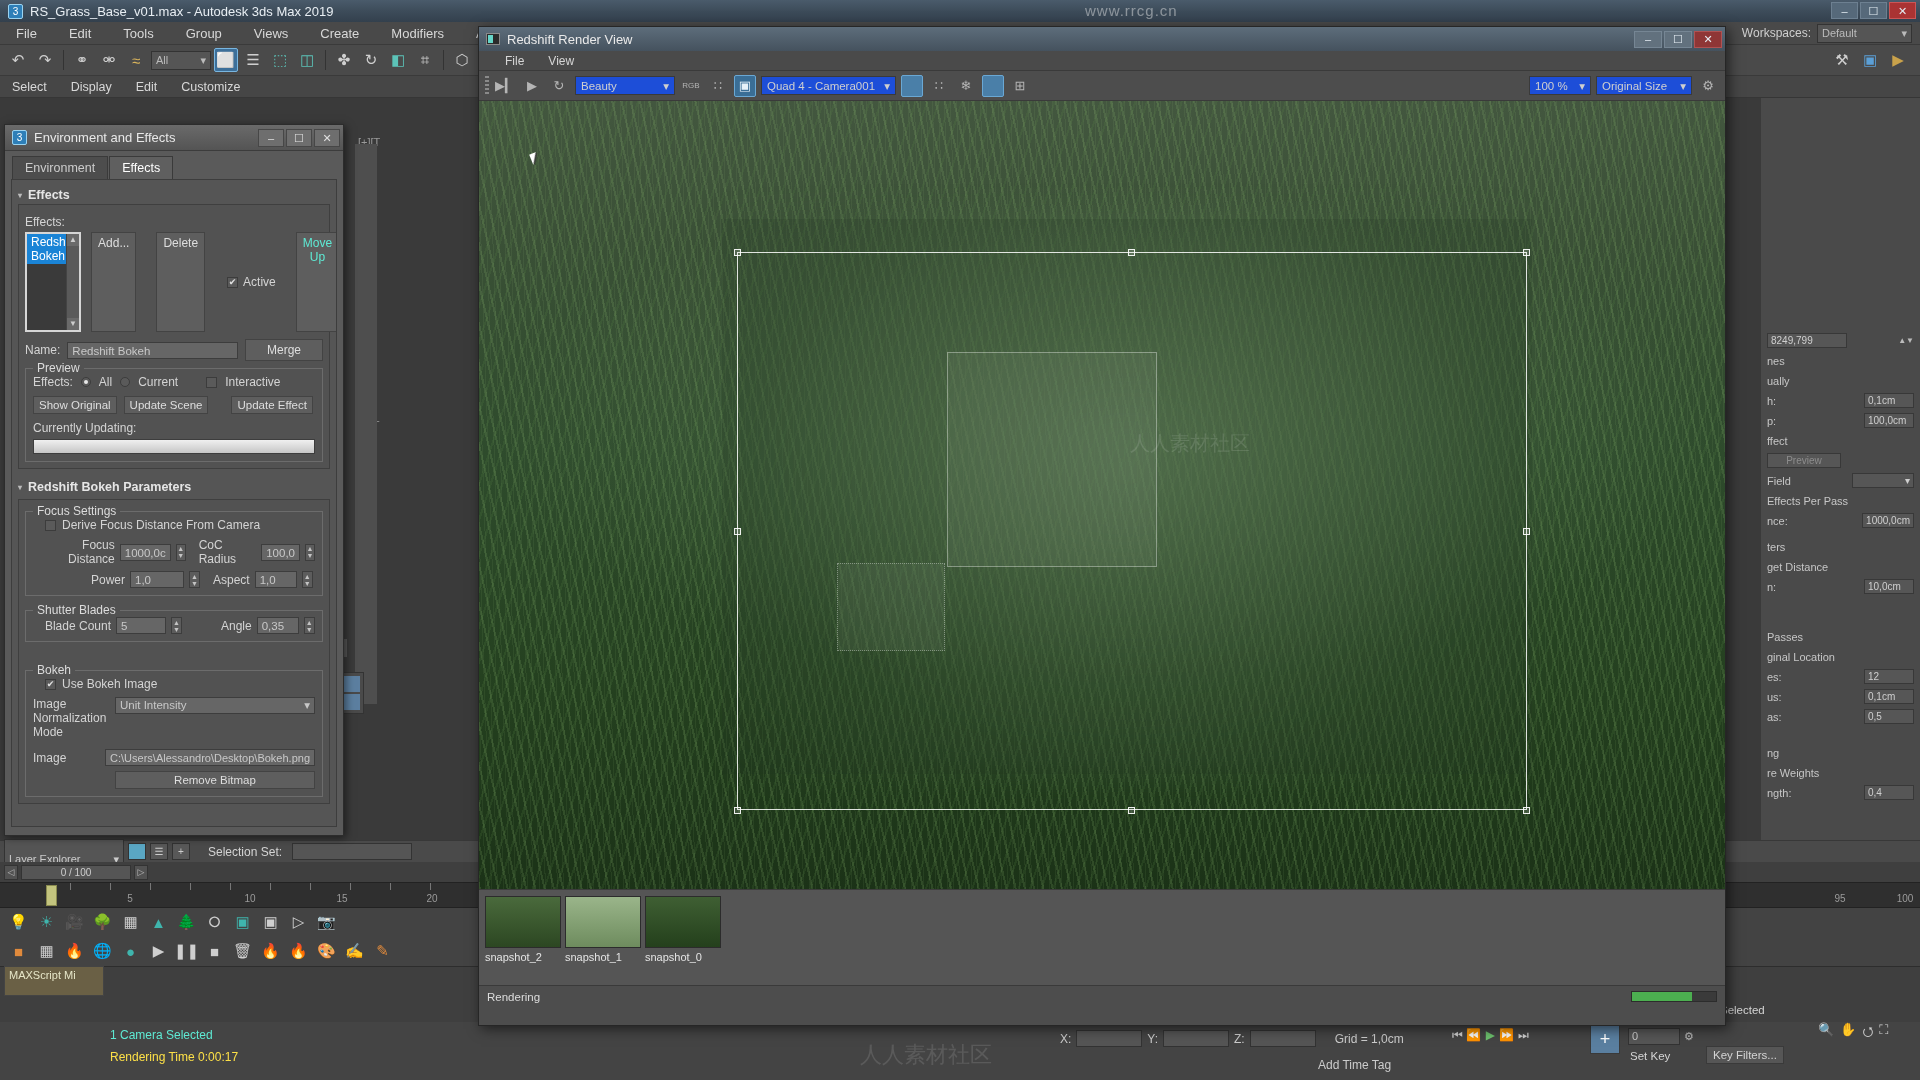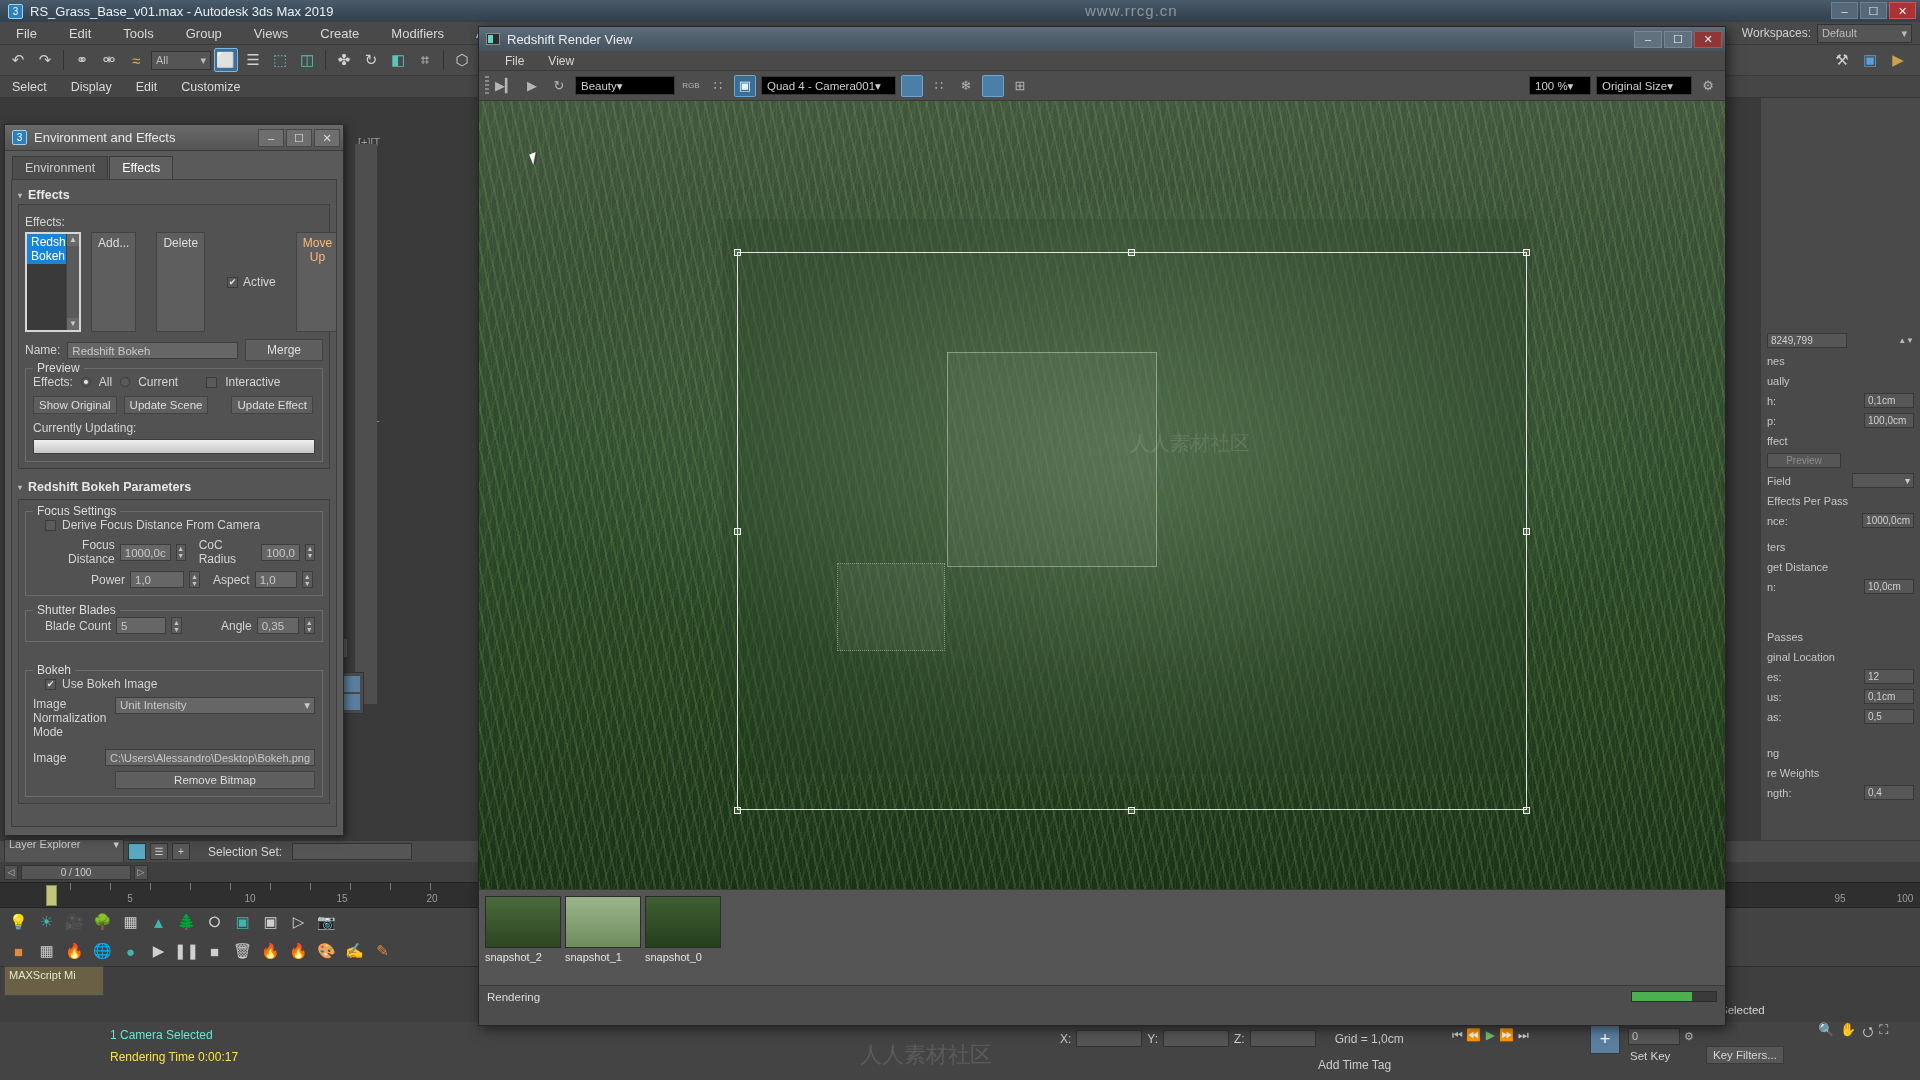--- a/index.html
+++ b/index.html
@@ -84,21 +84,21 @@
     min-width:50px; font-size:10px; color:#cfcfcf; padding:0 3px; line-height:13px; }
 
   
   .layer-bar {
     position:absolute; left:0; top:840px; width:1920px; height:22px;
     background:#4a4a4a; display:flex; align-items:center; gap:4px; padding-left:4px;
     border-top:1px solid #383838;
   }
   .layer-combo { width:120px; height:17px; background:#555; border:1px solid #333;
     font-size:11px; color:#ccc; padding:12px 4px; line-height:15px;
-    display:flex; justify-content:space-between; align-items:flex-end; }
+    display:flex; justify-content:space-between; align-items:flex-start; }
 
   .frame-bar {
     position:absolute; left:0; top:862px; width:1920px; height:20px;
     background:#3f3f3f; display:flex; align-items:center; padding-left:4px; gap:3px;
   }
   .frame-field { width:110px; height:15px; background:#555; border:1px solid #333;
     color:#cdcdcd; font-size:10px; text-align:center; line-height:13px; }
   .arrow-btn { width:14px; height:15px; background:#525252; border:1px solid #333;
     color:#bbb; font-size:9px; text-align:center; line-height:13px; }
 
@@ -184,21 +184,21 @@
   .eff-scroll { position:absolute; right:0; top:0; width:13px; height:100%;
     background:#5a5a5a; border-left:1px solid #444;
     display:flex; flex-direction:column; justify-content:space-between; }
   .eff-scroll i { font-style:normal; font-size:8px; color:#ccc; text-align:center;
     height:12px; line-height:12px; background:#6a6a6a; }
 
   .btn {
     background:#5e5e5e; border:1px solid #434343; color:#dedede;
     font-size:12px; text-align:center; padding:3px 6px;
   }
-  .btn.dim { color:#fdba74; }
+  .btn.dim { color:#5eead4; }
   .btn.small { font-size:11.5px; padding:2px 5px; }
 
   .field {
     background:#666; border:1px solid #3d3d3d; color:#c8c8c8;
     font-size:11.5px; padding:1px 4px; height:17px; line-height:15px;
   }
   .spinner { width:11px; height:17px; background:#5c5c5c; border:1px solid #3d3d3d;
     color:#c4c4c4; font-size:7px; display:flex; flex-direction:column;
     align-items:center; justify-content:center; line-height:7px; }
 
@@ -241,23 +241,23 @@
   .rs-menubar { height:20px; background:#4a4a4a; display:flex; align-items:center;
     padding-left:14px; gap:0; border-bottom:1px solid #3a3a3a; }
   .rs-menubar .mi { padding:0 12px; font-size:12px; color:#d6d6d6; line-height:20px; }
 
   .rs-toolbar { height:30px; background:#4d4d4d; display:flex; align-items:center;
     gap:5px; padding:0 6px; border-bottom:1px solid #3a3a3a; }
   .rs-tb-btn { width:22px; height:22px; display:flex; align-items:center;
     justify-content:center; color:#b5b5b5; font-size:13px;
     border:1px solid transparent; border-radius:2px; }
   .rs-tb-btn.active { background:#3a6e96; border-color:#6aa8d4; color:#e8f2f9; }
-  .rs-combo { height:19px; background:#000000; border:1px solid #3a3a3a;
+  .rs-combo { height:19px; background:#1d4ed8; border:1px solid #3a3a3a;
     font-size:11.5px; color:#cfcfcf; display:flex; align-items:center;
-    padding:0 5px; }
+    justify-content:space-between; padding:0 5px; }
   .rs-grip { width:4px; height:20px;
     background:repeating-linear-gradient(180deg,#8a8a8a 0 2px,transparent 2px 4px); }
 
   .rs-canvas { position:relative; height:788px; background:#1d2a1d; overflow:hidden; }
   .rs-strip { height:96px; background:#555; display:flex; align-items:flex-start;
     padding:6px 0 0 6px; gap:4px; border-top:1px solid #3c3c3c; }
   .snap { width:76px; }
   .snap-img { width:76px; height:52px; border:1px solid #2c2c2c; }
   .snap-lbl { font-size:11px; color:#e4e4e4; margin-top:3px; }
   .rs-status { height:22px; background:#4d4d4d; display:flex; align-items:center;

